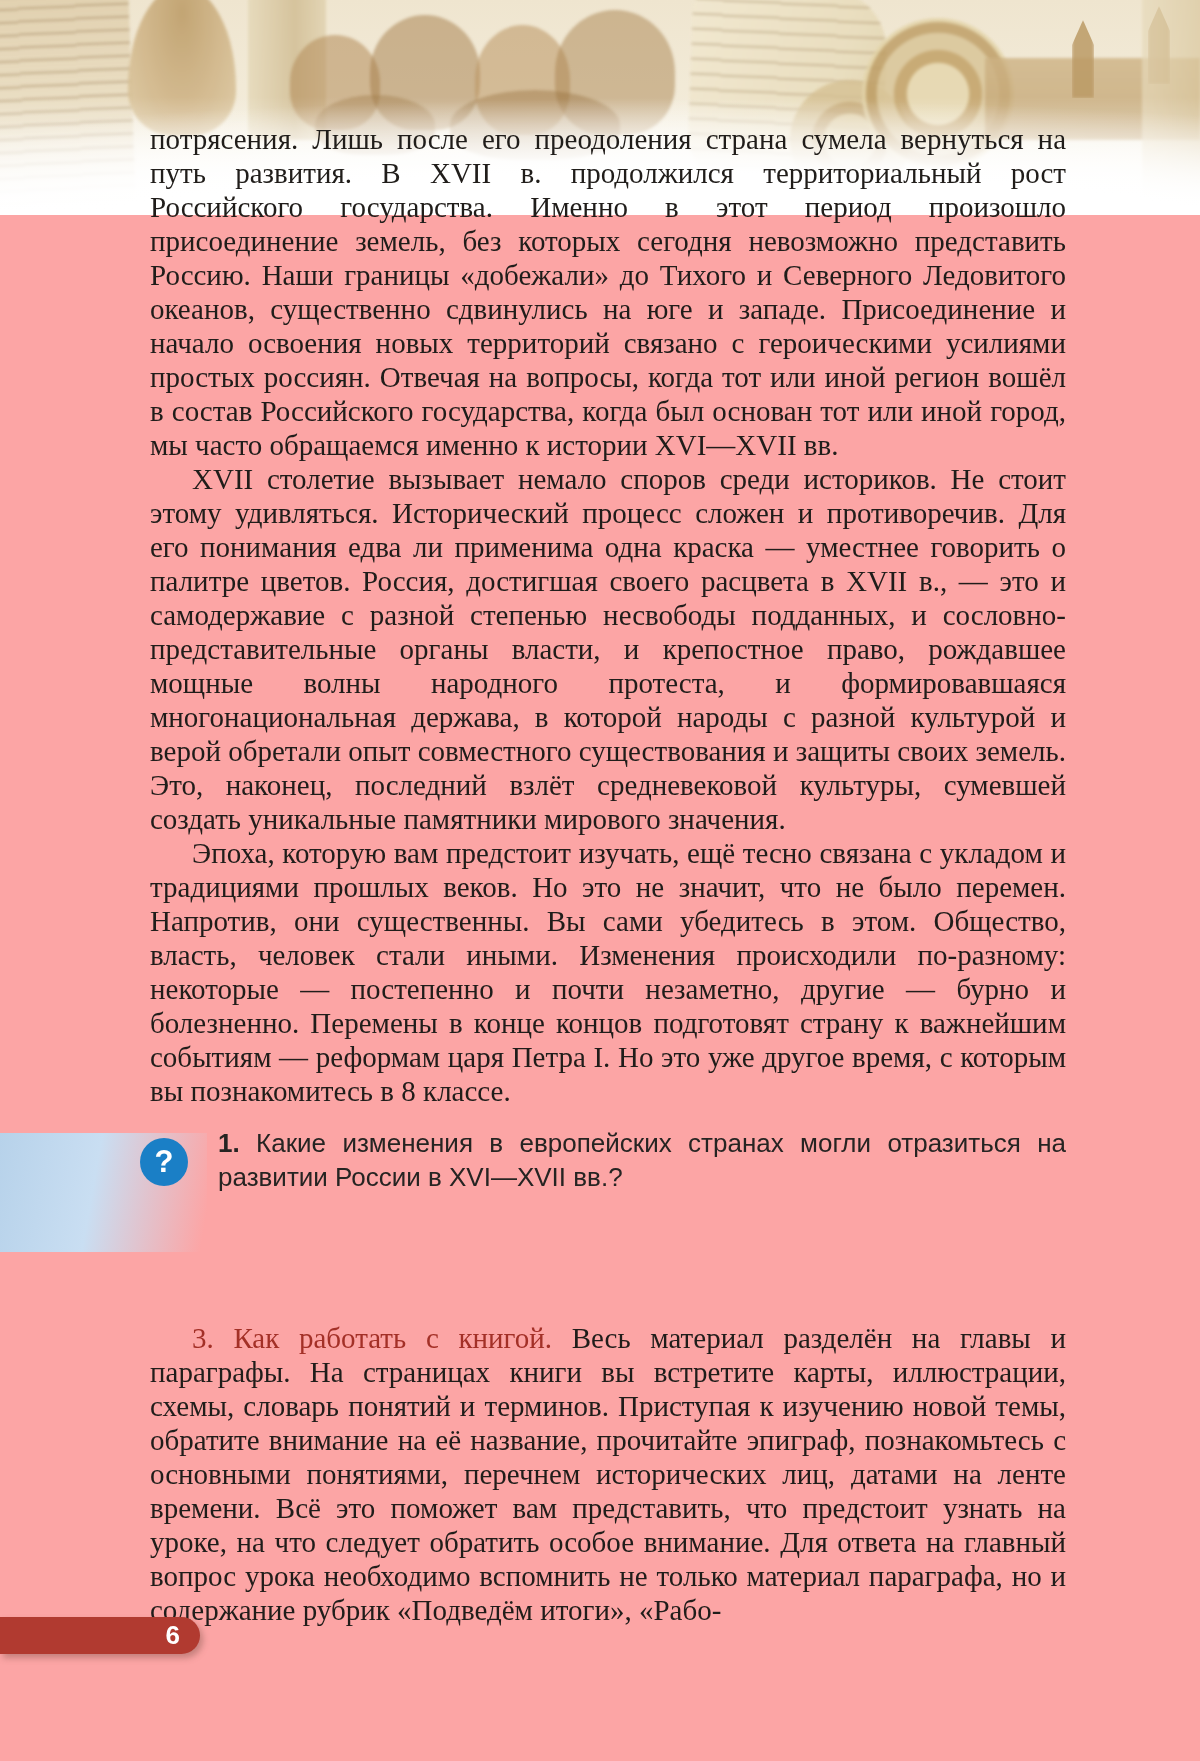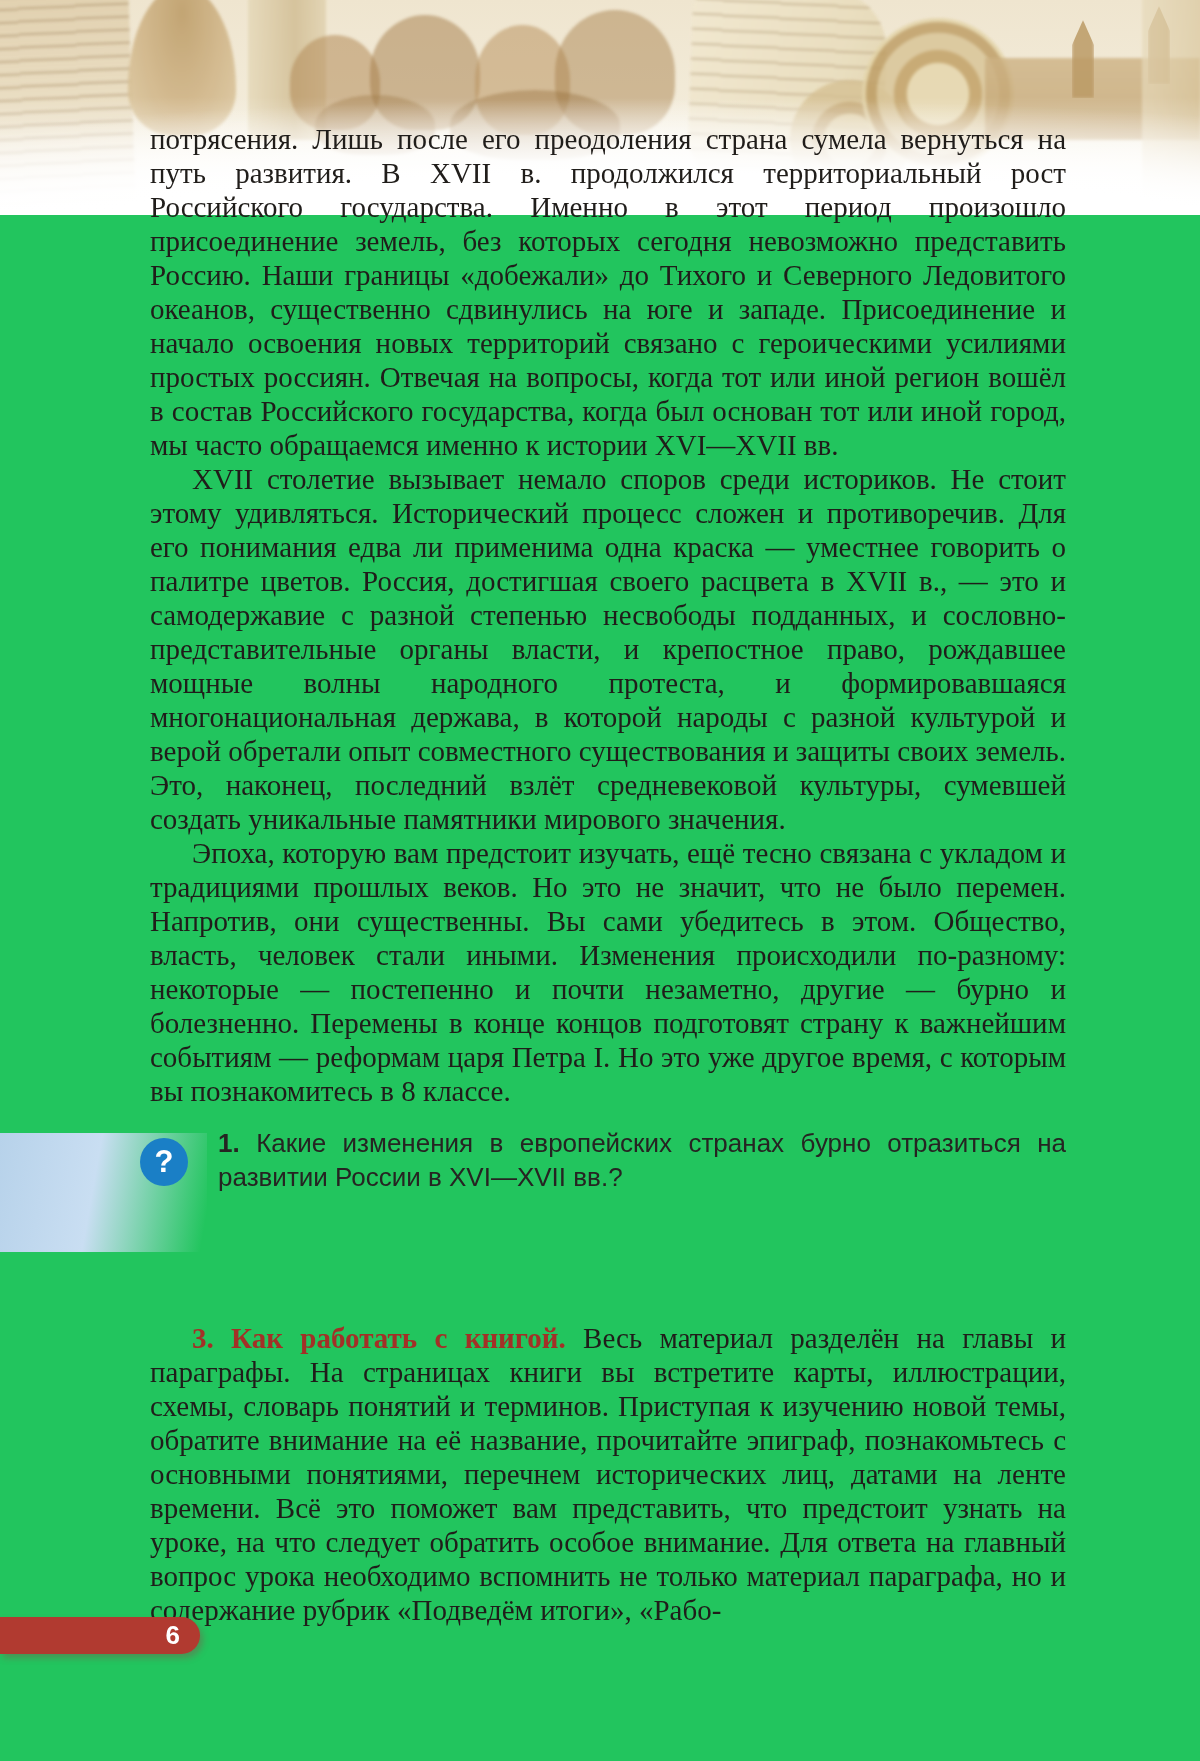--- a/index.html
+++ b/index.html
@@ -1,20 +1,20 @@
 <!DOCTYPE html>
 <html lang="ru"><head>
 <meta charset="utf-8">
 <style>
   html,body{margin:0;padding:0;background:#ffffff;}
   #page{
     position:relative;
     width:1200px;height:1761px;
     margin:0 auto;
-    background:#22c55e;
+    background:#fca5a5;
     overflow:hidden;
     font-family:"Liberation Serif", serif;
     color:#201d1a;
   }
 
   
   .header-art{
     position:absolute;left:0;top:0;width:1200px;height:215px;
     background:linear-gradient(to bottom,#efe5cf 0%,#f3ecda 55%,#fbf8f0 85%,#ffffff 100%);
     overflow:hidden;
@@ -115,21 +115,21 @@
     font-size:26px;line-height:34px;text-align:justify;
     color:#262422;
   }
   .q-text .q-num{font-weight:bold;}
 
   
   .section-par{
     position:absolute;left:150px;top:1292px;width:916px;
     font-size:29px;line-height:34px;text-align:justify;text-indent:42px;
   }
-  .section-title{color:#a33027;font-weight:bold;}
+  .section-title{color:#a33027;font-weight:normal;}
 
   
   .page-tab{
     position:absolute;left:0;top:1617px;width:200px;height:37px;
     background:#b13a30;
     border-radius:0 19px 19px 0;
     box-shadow:3px 4px 6px rgba(130,85,75,.45);
   }
   .page-tab .num{
     position:absolute;right:20px;top:3px;
@@ -166,21 +166,21 @@
 
   <div class="body-text">
     <p>потрясения. Лишь после его преодоления страна сумела вернуться на путь развития. В XVII в. продолжился территориальный рост Российского государства. Именно в этот период произошло присоединение земель, без которых сегодня невозможно представить Россию. Наши границы «добежали» до Тихого и Северного Ледовитого океанов, существенно сдвинулись на юге и западе. Присоединение и начало освоения новых территорий связано с героическими усилиями простых россиян. Отвечая на вопросы, когда тот или иной регион вошёл в состав Российского государства, когда был основан тот или иной город, мы часто обращаемся именно к истории XVI—XVII вв.</p>
     <p class="indent">XVII столетие вызывает немало споров среди историков. Не стоит этому удивляться. Исторический процесс сложен и противоречив. Для его понимания едва ли применима одна краска — уместнее говорить о палитре цветов. Россия, достигшая своего расцвета в XVII в., — это и самодержавие с разной степенью несвободы подданных, и сословно-представительные органы власти, и крепостное право, рождавшее мощные волны народного протеста, и формировавшаяся многонациональная держава, в которой народы с разной культурой и верой обретали опыт совместного существования и защиты своих земель. Это, наконец, последний взлёт средневековой культуры, сумевшей создать уникальные памятники мирового значения.</p>
     <p class="indent">Эпоха, которую вам предстоит изучать, ещё тесно связана с укладом и традициями прошлых веков. Но это не значит, что не было перемен. Напротив, они существенны. Вы сами убедитесь в этом. Общество, власть, человек стали иными. Изменения происходили по-разному: некоторые — постепенно и почти незаметно, другие — бурно и болезненно. Перемены в конце концов подготовят страну к важнейшим событиям — реформам царя Петра I. Но это уже другое время, с которым вы познакомитесь в 8 классе.</p>
   </div>
 
   <div class="blue-bar"></div>
   <div class="q-icon">?</div>
   <div class="q-text">
-    <div><span class="q-num">1.</span> <span>Какие изменения в европейских странах бурно отразиться на развитии России в XVI—XVII вв.?</span></div>
+    <div><span class="q-num">1.</span> <span>Какие изменения в европейских странах могли отразиться на развитии России в XVI—XVII вв.?</span></div>
   </div>
 
   <p class="section-par"><span class="section-title">3. Как работать с книгой.</span> <span>Весь материал разделён на главы и параграфы. На страницах книги вы встретите карты, иллюстрации, схемы, словарь понятий и терминов. Приступая к изучению новой темы, обратите внимание на её название, прочитайте эпиграф, познакомьтесь с основными понятиями, перечнем исторических лиц, датами на ленте времени. Всё это поможет вам представить, что предстоит узнать на уроке, на что следует обратить особое внимание. Для ответа на главный вопрос урока необходимо вспомнить не только материал параграфа, но и содержание рубрик «Подведём итоги», «Рабо-</span></p>
 
   <div class="page-tab">
     <span class="num">6</span>
   </div>
 
 </div>
 

